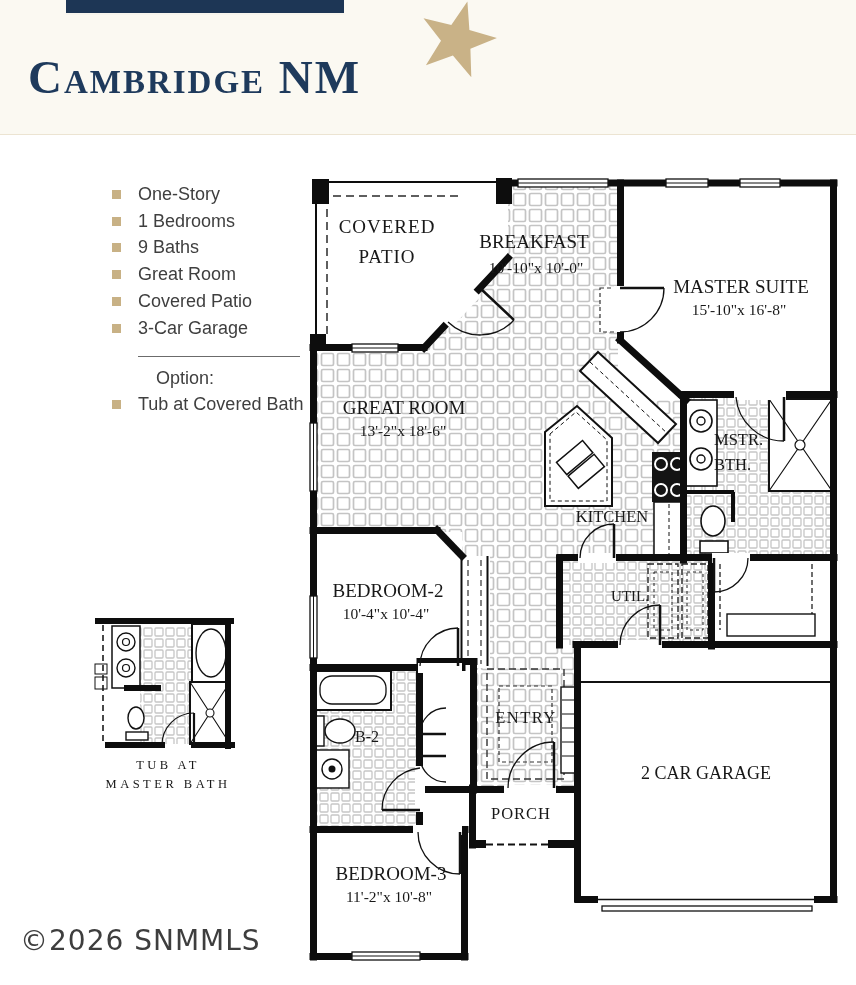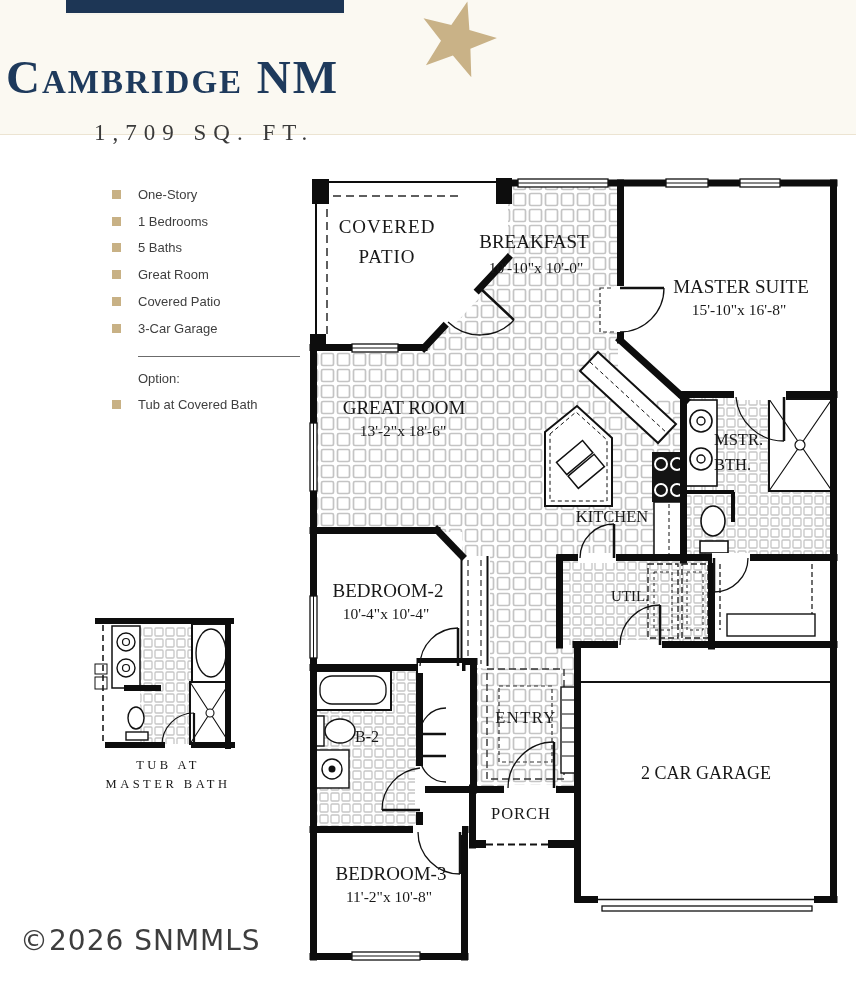--- a/index.html
+++ b/index.html
@@ -2,55 +2,54 @@
 <html><head>
 <meta charset="utf-8">
 <style>
   html,body{margin:0;padding:0;background:#fff;}
   .page{position:relative;width:856px;height:985px;background:#ffffff;overflow:hidden;
         font-family:"Liberation Serif",serif;}
   .band{position:absolute;left:0;top:0;width:856px;height:134px;background:#fbf9f2;
         border-bottom:1px solid #ece4d2;z-index:0;}
   .logo-bar{position:absolute;left:66px;top:0;width:278px;height:13px;background:#1d3655;
         box-shadow:0 2px 0 #f7f5ee;z-index:2;}
-  .title{position:absolute;left:6px;top:50px;font-variant:small-caps;font-weight:bold;
+  .title{position:absolute;left:28px;top:50px;font-variant:small-caps;font-weight:bold;
         font-size:47px;letter-spacing:2px;color:#1e3a5c;z-index:2;white-space:nowrap;}
   .sqft{position:absolute;left:94px;top:120px;font-size:23px;letter-spacing:7px;color:#3a3a3a;z-index:2;white-space:nowrap;}
   .features{position:absolute;left:112px;top:181px;width:240px;
-        font-family:"Liberation Sans",sans-serif;font-size:13px;color:#3f3f3f;z-index:2;}
+        font-family:"Liberation Sans",sans-serif;font-size:18px;color:#3f3f3f;z-index:2;}
   .feat{display:flex;align-items:center;height:26.8px;}
   .bullet{width:9px;height:9px;background:#c8b185;margin-right:17px;flex:none;}
   .divider{margin:14px 0 8px 26px;width:162px;border-top:1px solid #6b6b6b;height:0;}
-  .option-label{margin-left:26px;height:26.8px;display:flex;align-items:center;}
+  .option-label{margin-left:44px;height:26.8px;display:flex;align-items:center;}
   .copyright{position:absolute;left:20px;top:924px;font-family:"DejaVu Sans",sans-serif;
         font-size:28px;color:#3e3e3e;letter-spacing:1px;z-index:2;}
   svg.plan{position:absolute;left:0;top:0;z-index:1;}
   svg text{font-family:"Liberation Serif",serif;fill:#181818;}
 </style>
 </head>
 <body>
 
 <div class="page">
   <div class="band"></div>
   <div class="logo-bar"></div>
   <div class="title">Cambridge NM</div>
-  <div class="sqft">1,709 SQ. FT.</div>
 
   <div class="features">
     <div class="feat">
         <span class="bullet"></span>
         <span>One-Story</span>
       </div>
     <div class="feat">
         <span class="bullet"></span>
         <span>1 Bedrooms</span>
       </div>
     <div class="feat">
         <span class="bullet"></span>
-        <span>5 Baths</span>
+        <span>9 Baths</span>
       </div>
     <div class="feat">
         <span class="bullet"></span>
         <span>Great Room</span>
       </div>
     <div class="feat">
         <span class="bullet"></span>
         <span>Covered Patio</span>
       </div>
     <div class="feat">

